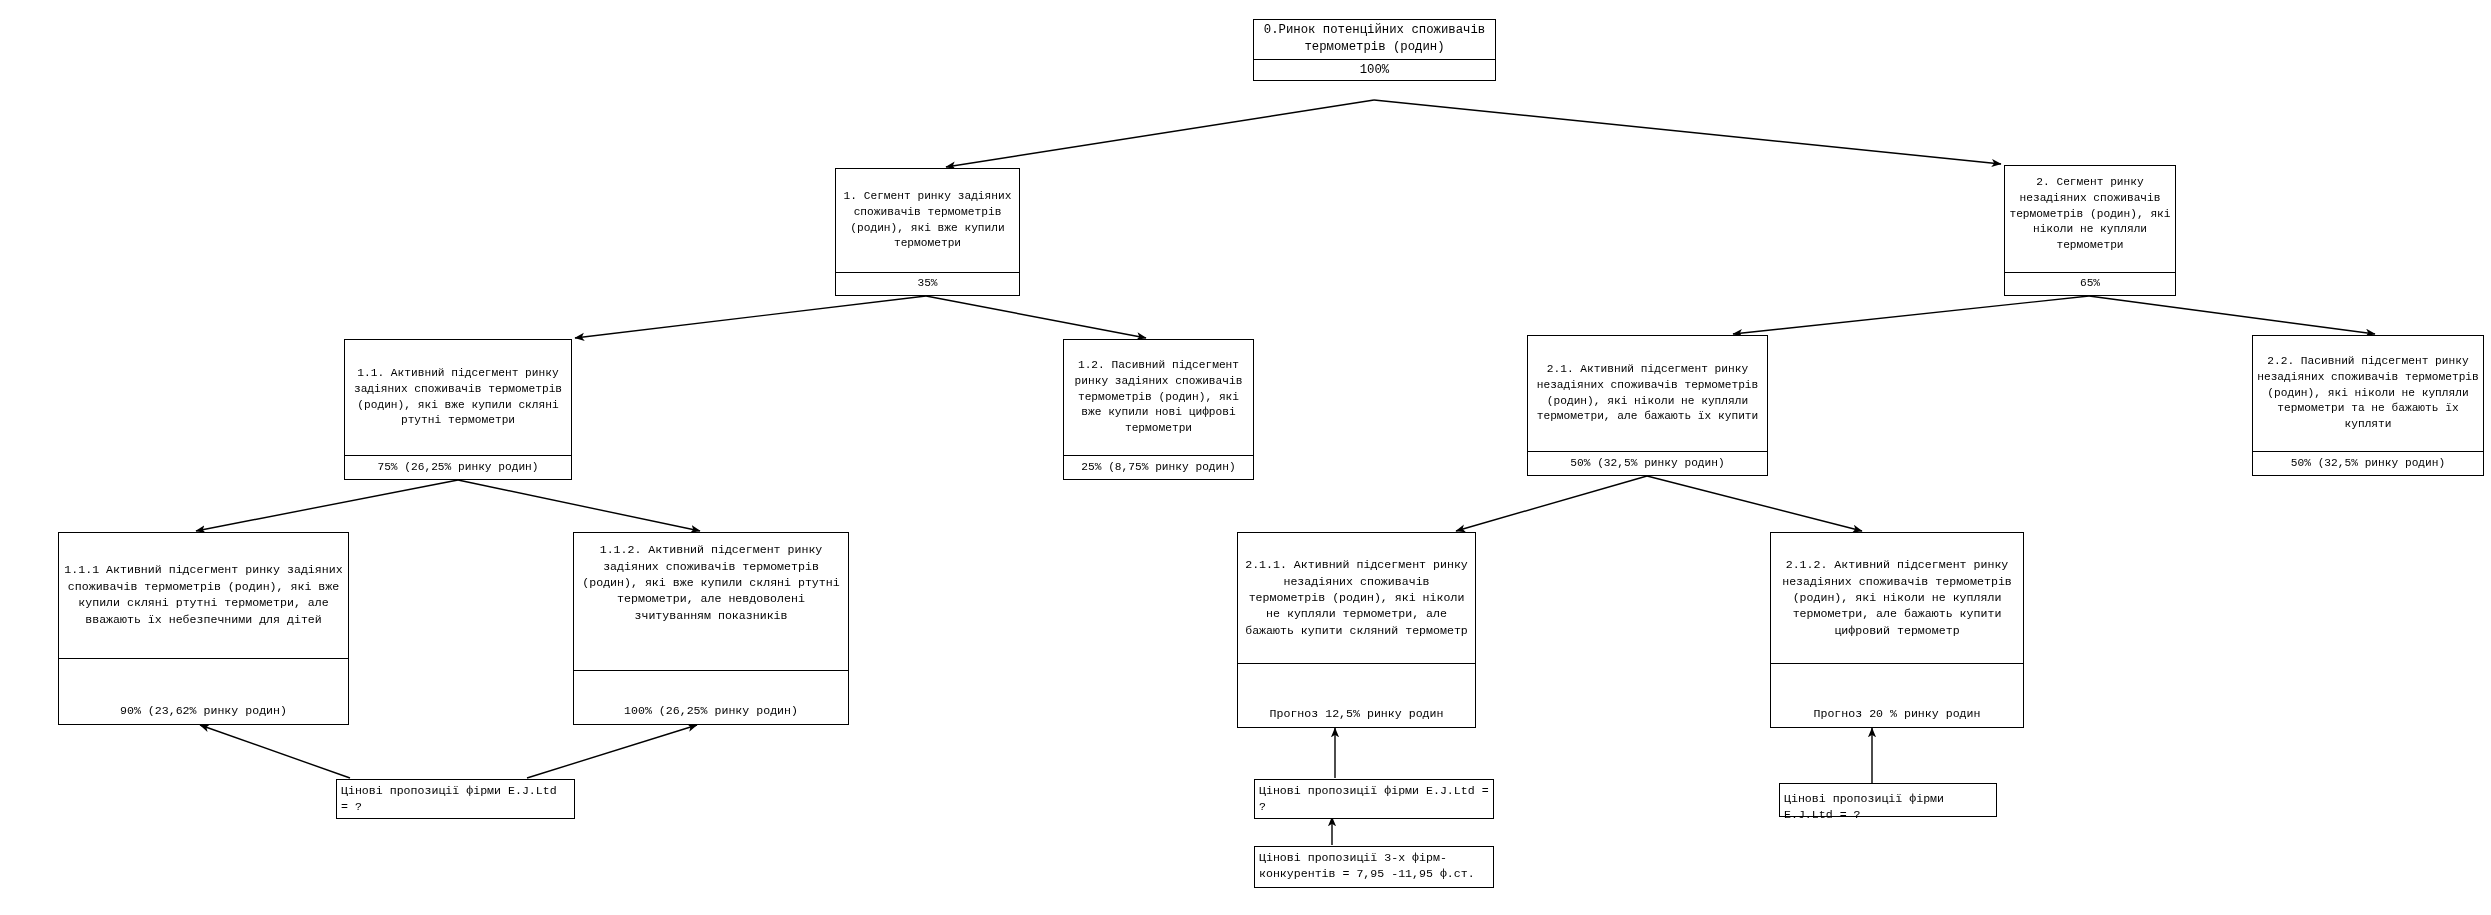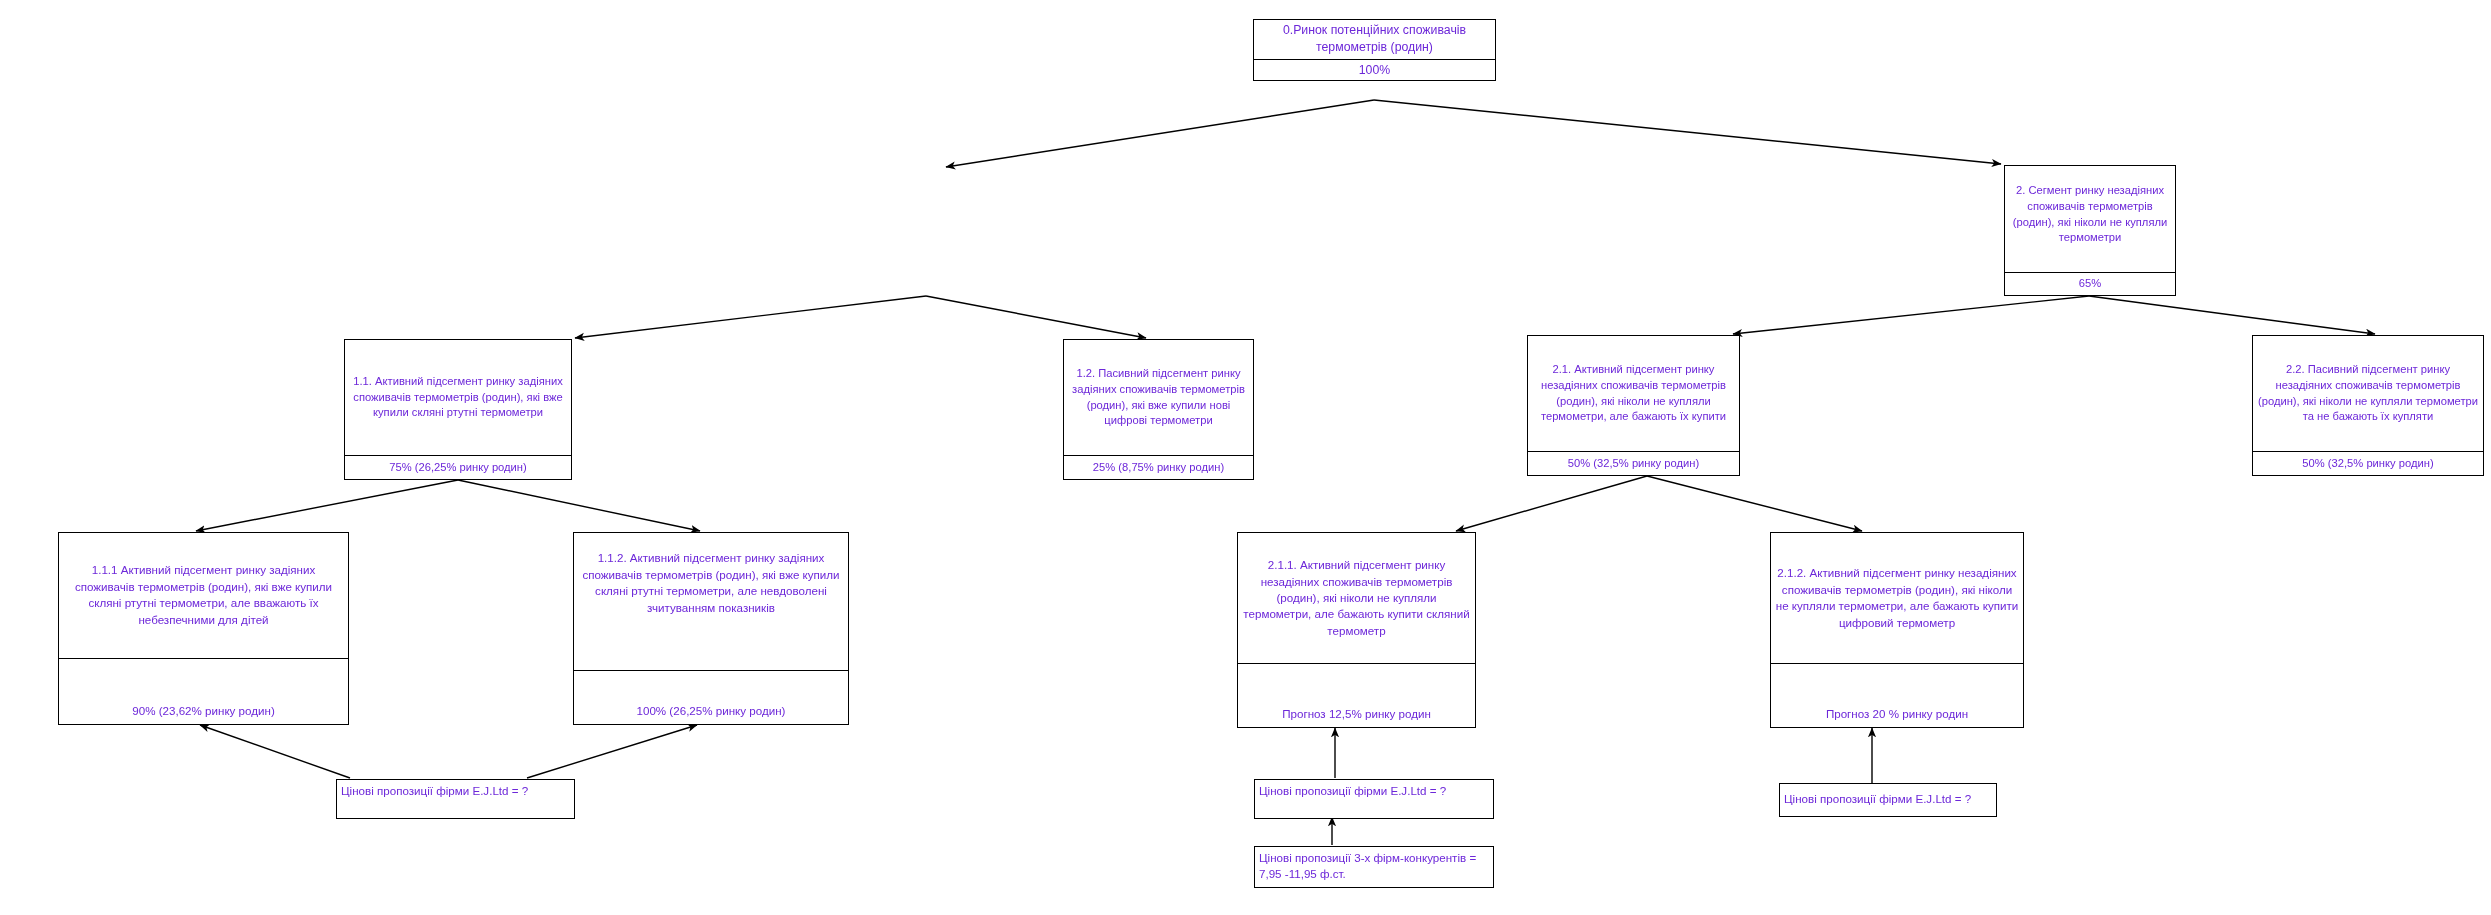--- a/index.html
+++ b/index.html
@@ -2,22 +2,22 @@
 <html><head>
 <meta charset="utf-8">
 <title>Market Segmentation Tree</title>
 <style>
   html,body{margin:0;padding:0;background:#ffffff;}
   #canvas{
     position:relative;
     width:2491px;
     height:915px;
     background:#ffffff;
-    font-family:Liberation Sans, sans-serif;
-    color:#6d28d9;
+    font-family:Liberation Mono, monospace;
+    color:#000000;
     overflow:hidden;
   }
   svg#edges{
     position:absolute;
     left:0; top:0;
     width:2491px; height:915px;
     pointer-events:none;
   }
   .node{
     position:absolute;
@@ -99,37 +99,41 @@
     <line x1="1332" y1="845" x2="1332" y2="817" stroke="#000000" stroke-width="1.4" marker-end="url(#arrow)"></line>
 
     <line x1="1872" y1="783" x2="1872" y2="728" stroke="#000000" stroke-width="1.4" marker-end="url(#arrow)"></line>
   </svg>
 
   <div class="node fs12" style="left:1253px; top:19px; width:243px; height:62px;">
     <div class="body">0.Ринок потенційних споживачів термометрів (родин)</div>
     <div class="foot" style="height:21px;">100%</div>
   </div>
 
+  <div class="node fs11" style="left:835px; top:168px; width:185px; height:128px;">
+    <div class="body">1. Сегмент ринку задіяних споживачів термометрів (родин), які вже купили термометри</div>
+    <div class="foot" style="height:20px;">35%</div>
+  </div>
 
   <div class="node fs11" style="left:2004px; top:165px; width:172px; height:131px;gap:9px;">
     <div class="body">2. Сегмент ринку незадіяних споживачів термометрів (родин), які ніколи не купляли термометри</div>
     <div class="foot" style="height:20px;">65%</div>
   </div>
 
   <div class="node fs11" style="left:344px; top:339px; width:228px; height:141px;">
     <div class="body">1.1. Активний підсегмент ринку задіяних споживачів термометрів (родин), які вже купили скляні ртутні термометри</div>
     <div class="foot" style="height:21px;">75% (26,25% ринку родин)</div>
   </div>
 
   <div class="node fs11" style="left:1063px; top:339px; width:191px; height:141px;">
     <div class="body">1.2. Пасивний підсегмент ринку задіяних споживачів термометрів (родин), які вже купили нові цифрові термометри</div>
     <div class="foot" style="height:21px;">25% (8,75% ринку родин)</div>
   </div>
 
-  <div class="node fs11" style="left:1527px; top:335px; width:213px; height:141px;">
+  <div class="node fs11" style="left:1527px; top:335px; width:241px; height:141px;">
     <div class="body">2.1. Активний підсегмент ринку незадіяних споживачів термометрів (родин), які ніколи не купляли термометри, але бажають їх купити</div>
     <div class="foot" style="height:21px;">50% (32,5% ринку родин)</div>
   </div>
 
   <div class="node fs11" style="left:2252px; top:335px; width:232px; height:141px;">
     <div class="body">2.2. Пасивний підсегмент ринку незадіяних споживачів термометрів (родин), які ніколи не купляли термометри та не бажають їх купляти</div>
     <div class="foot" style="height:21px;">50% (32,5% ринку родин)</div>
   </div>
 
   <div class="node fs115" style="left:58px; top:532px; width:291px; height:193px;">

